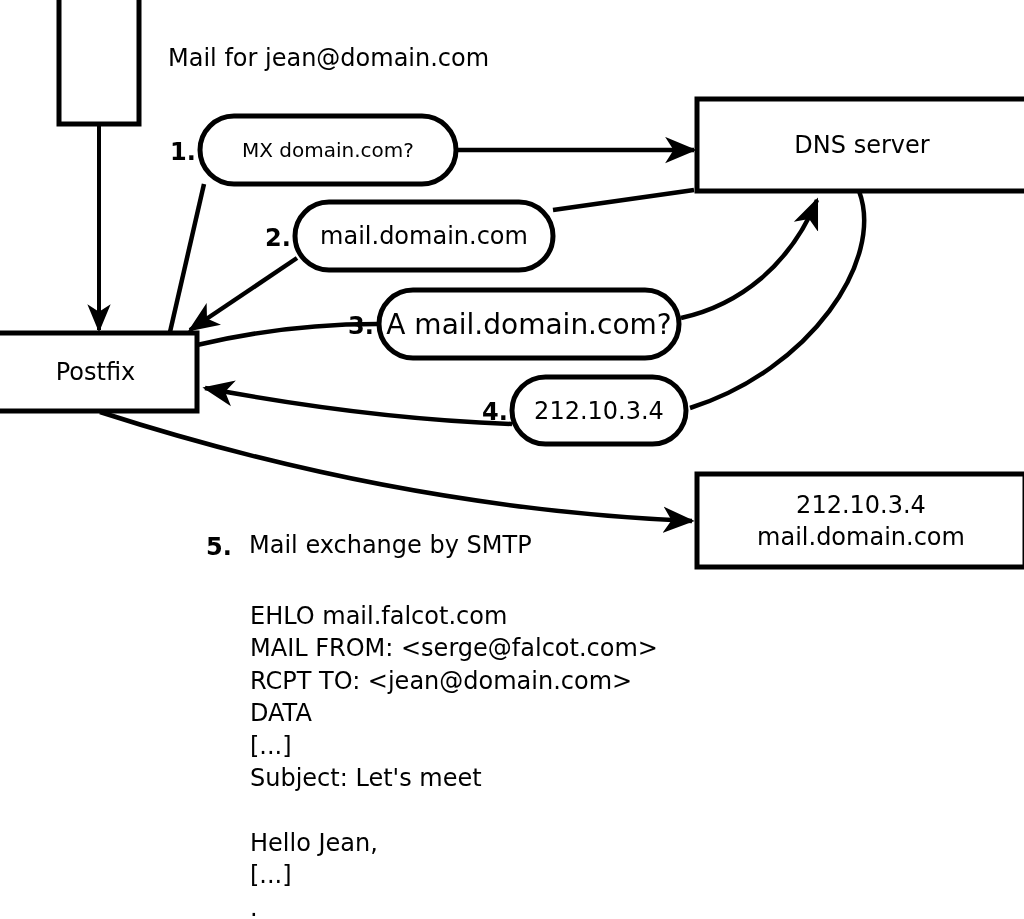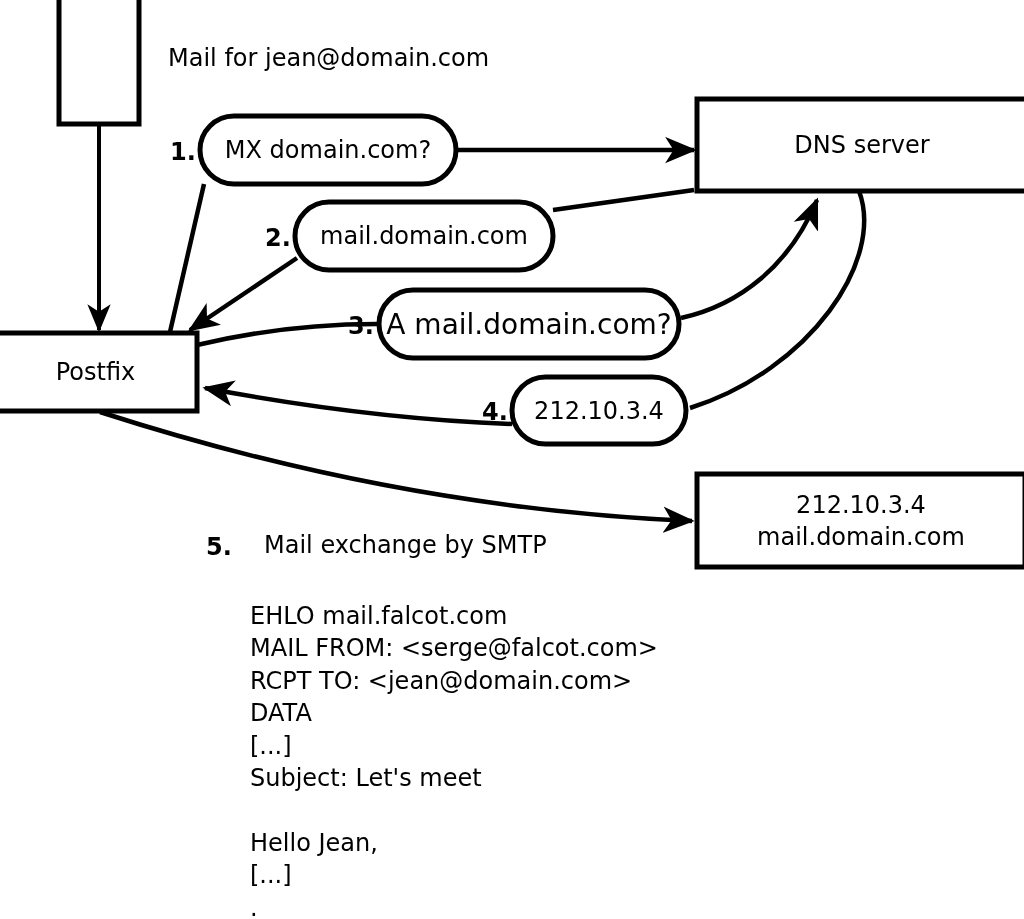--- a/index.html
+++ b/index.html
@@ -117,27 +117,27 @@
   <div class="node-label" style="left:697px; top:474px; width:328px; height:93px; font-size:24px;">
     <span>212.10.3.4</span>
     <span style="margin-top:4px;">mail.domain.com</span>
   </div>
 
   <div class="step-num" style="left:170px; top:138px; font-size:24px;">1.</div>
   <div class="step-num" style="left:265px; top:224px; font-size:24px;">2.</div>
   <div class="step-num" style="left:348px; top:312px; font-size:24px;">3.</div>
   <div class="step-num" style="left:482px; top:398px; font-size:24px;">4.</div>
 
-  <div class="bubble-text" style="left:200px; top:116px; width:256px; height:68px; font-size:24px;">MX domain.com?</div>
+  <div class="bubble-text" style="left:200px; top:116px; width:256px; height:68px; font-size:20px;">MX domain.com?</div>
   <div class="bubble-text" style="left:295px; top:202px; width:258px; height:68px; font-size:24px;">mail.domain.com</div>
   <div class="bubble-text" style="left:379px; top:290px; width:300px; height:68px; font-size:28px;">A mail.domain.com?</div>
   <div class="bubble-text" style="left:512px; top:377px; width:174px; height:67px; font-size:24px;">212.10.3.4</div>
 
   <div class="step-num" style="left:206px; top:533px; font-size:24px;">5.</div>
-  <div class="txt" style="left:249px; top:533px; font-size:24px;margin-left:15px;">Mail exchange by SMTP</div>
+  <div class="txt" style="left:249px; top:533px; font-size:24px;">Mail exchange by SMTP</div>
 
   <div class="mono-block" style="left:250px; top:600px; font-size:24px;">EHLO mail.falcot.com
 MAIL FROM: &lt;serge@falcot.com&gt;
 RCPT TO: &lt;jean@domain.com&gt;
 DATA
 [...]
 Subject: Let's meet
 
 Hello Jean,
 [...]

